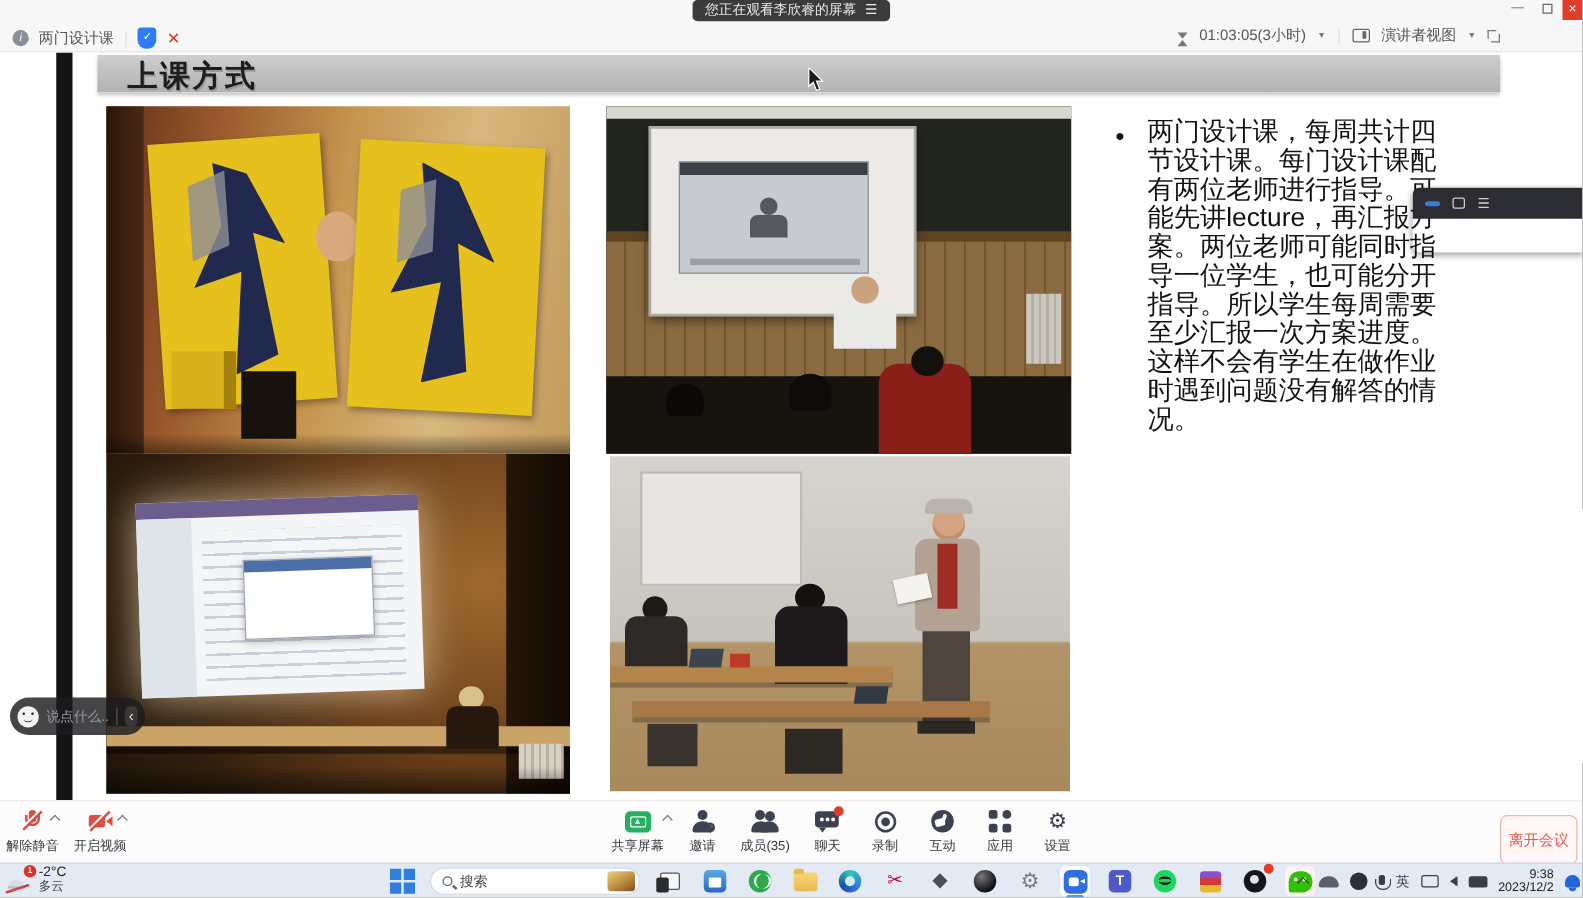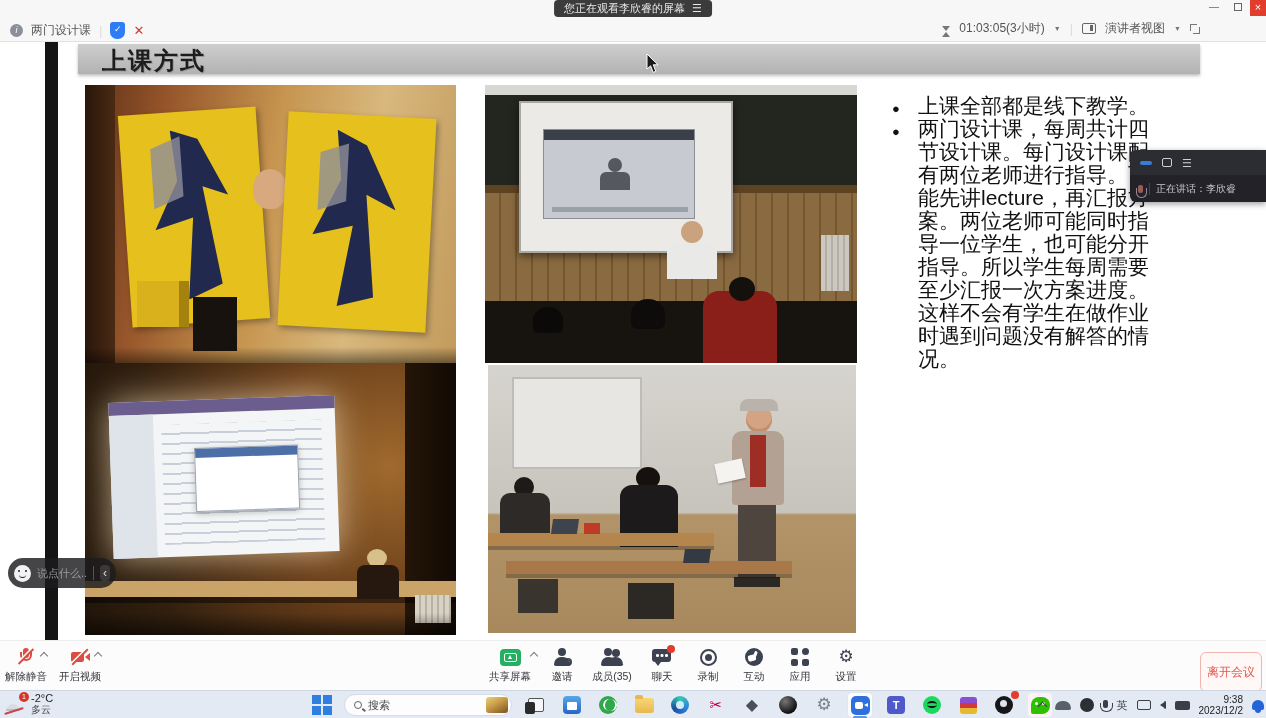--- a/index.html
+++ b/index.html
@@ -302,41 +302,35 @@
       <div class="abs" style="left:0;top:168px;width:226px;height:13px;background:#b5854e;box-shadow:0 4px 0 rgba(0,0,0,.25);"></div>
       <div class="abs" style="left:18px;top:196px;width:286px;height:13px;background:#a87848;box-shadow:0 4px 0 rgba(0,0,0,.25);"></div>
       <div class="abs" style="left:64px;top:154px;width:26px;height:15px;background:#3e444e;transform:skewX(-8deg);"></div>
       <div class="abs" style="left:96px;top:158px;width:16px;height:11px;background:#c03a28;"></div>
       <div class="abs" style="left:196px;top:184px;width:26px;height:14px;background:#343a44;transform:skewX(-8deg);"></div>
       <div class="abs" style="left:30px;top:214px;width:40px;height:34px;background:#3a342e;"></div>
       <div class="abs" style="left:140px;top:218px;width:46px;height:36px;background:#2c2824;"></div>
     </div>
 
     <ul class="bullets">
-      <li class="b1">上课全部都是线下教学。</li>
       <li class="b2">两门设计课，每周共计四节设计课。每门设计课配有两位老师进行指导。可能先讲lecture，再汇报方案。两位老师可能同时指导一位学生，也可能分开指导。所以学生每周需要至少汇报一次方案进度。这样不会有学生在做作业时遇到问题没有解答的情况。</li>
     </ul>
 
     <div class="cursor">
       <svg width="14" height="20" viewBox="0 0 14 20">
           <path d="M1 0 L1 15 L4.6 11.8 L7.2 18.4 L9.8 17.3 L7.2 10.8 L12 10.8 Z" fill="#1a1a1a" stroke="#fff" stroke-width="1"></path>
         </svg>
     </div>
   </div>
 
   <div class="spanel">
     <div class="spanel-top">
       <span class="pm-minus"></span>
       <span class="pm-square"></span>
       <span class="pm-list">☰</span>
-    </div>
-    <div class="spanel-bot">
-      <span class="mini-mic"></span>
-      <span class="vsep"></span>
-      <span>正在讲话：李欣睿</span>
     </div>
   </div>
 
   <div class="danmaku">
     <span class="smiley"></span>
     <span class="dm-text">说点什么...</span>
     <span class="dm-sep"></span>
     <span class="dm-chev">‹</span>
   </div>
 

